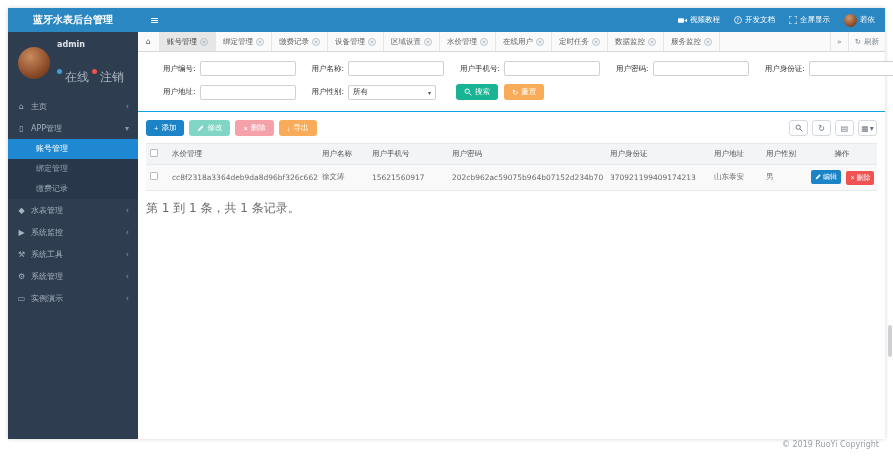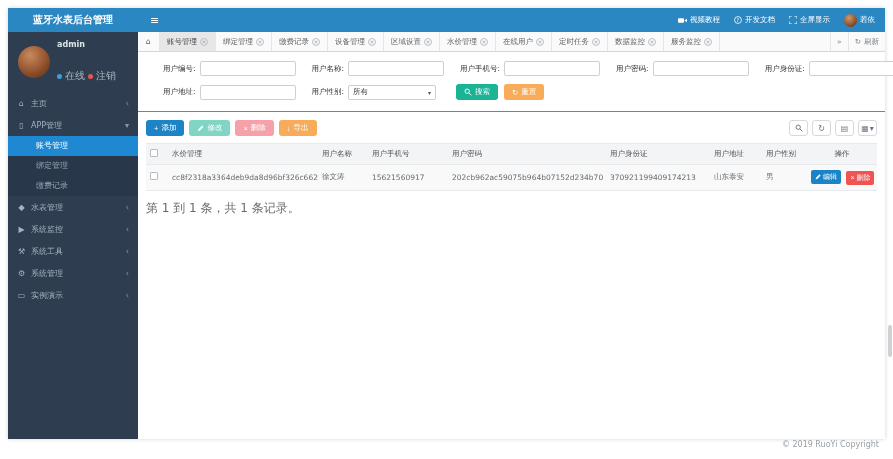--- a/index.html
+++ b/index.html
@@ -9,21 +9,21 @@
          background:#f97316; box-shadow:0 0 4px rgba(0,0,0,.18); }
 
   
   .sidebar { position:absolute; left:0; top:0; bottom:0; width:130px; background:#2e3e50; }
   .brand { height:24px; line-height:24px; background:#2b87c1; color:#fff;
            font-size:10px; font-weight:bold; text-align:center; white-space:nowrap; }
   .user-panel { display:flex; gap:7px; padding:8px 10px 7px; align-items:center; }
   .avatar { width:32px; height:32px; border-radius:50%; flex:0 0 32px;
             background:radial-gradient(circle at 38% 30%, #c98a5e, #8a4b28 62%, #5a2e14); }
   .user-name { color:#dfe4ea; font-size:8px; font-weight:bold; margin-bottom:20px; }
-  .user-status { font-size:10px; color:#aab4c0; display:flex; align-items:center; gap:3px; white-space:nowrap; }
+  .user-status { font-size:12px; color:#aab4c0; display:flex; gap:3px; white-space:nowrap; }
   .dot { width:5px; height:5px; border-radius:50%; display:inline-block; }
   .dot.online { background:#3c9fd8; } .dot.logout { background:#e9564b; }
   .menu { margin-top:2px; }
   .menu-item { height:22px; display:flex; align-items:center; gap:5px; padding:0 9px;
                color:#a7b1c2; font-size:8px; cursor:pointer; white-space:nowrap; }
   .menu-item .mi { width:9px; text-align:center; font-size:8px; }
   .menu-item .chev { margin-left:auto; font-size:8px; color:#8b97a6; }
   .submenu { background:#28374a; }
   .submenu-item { height:20px; line-height:20px; padding-left:28px; font-size:8px;
                   color:#94a3b3; cursor:pointer; white-space:nowrap; }

